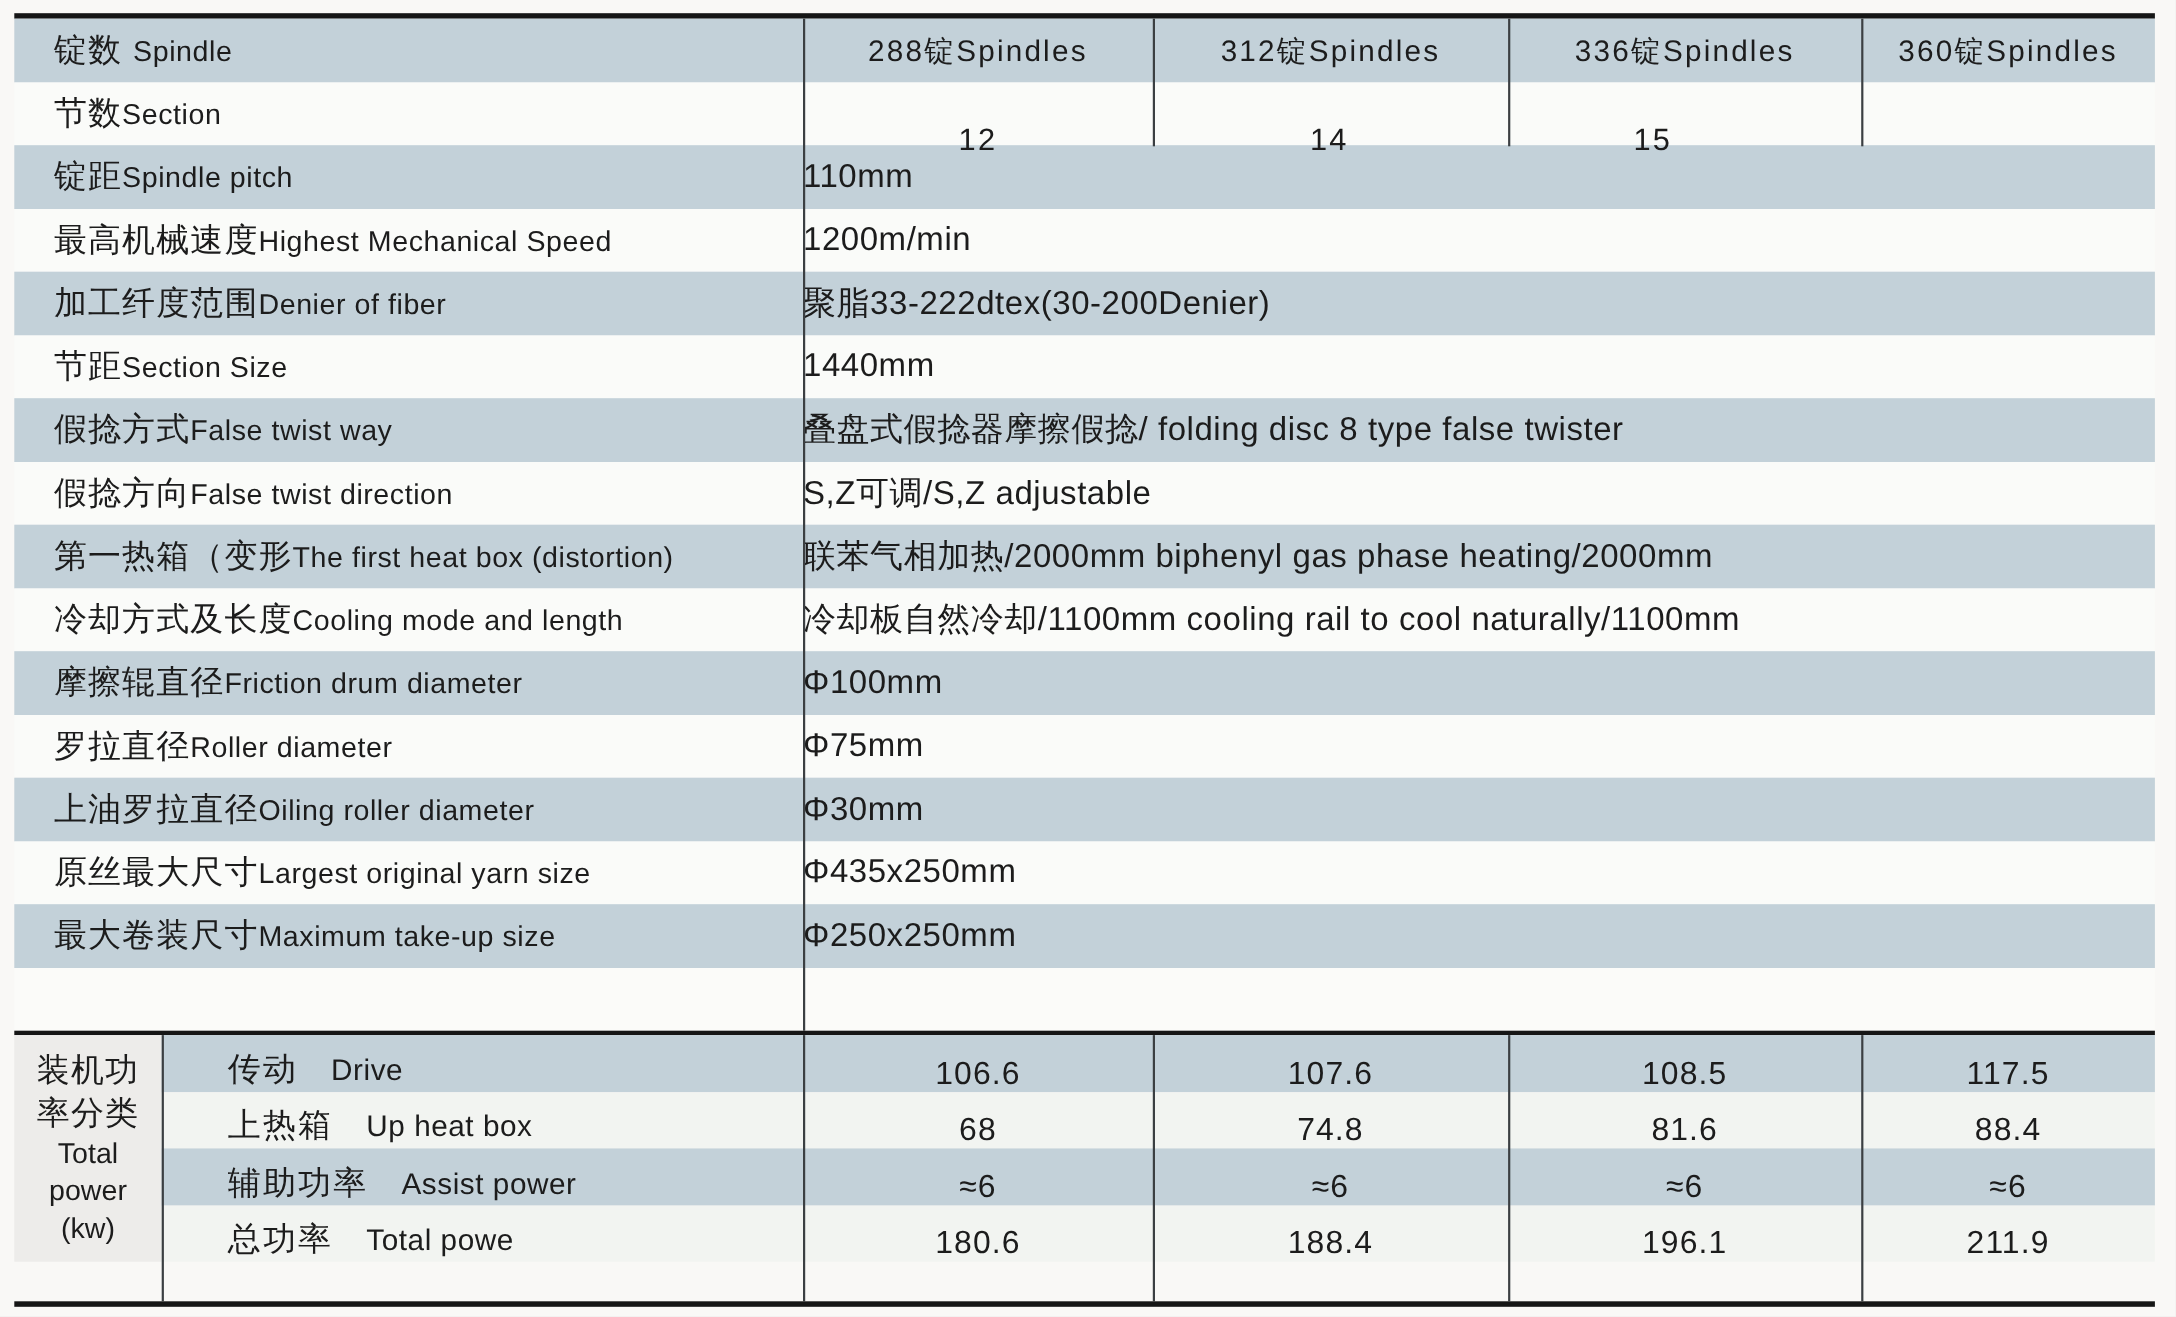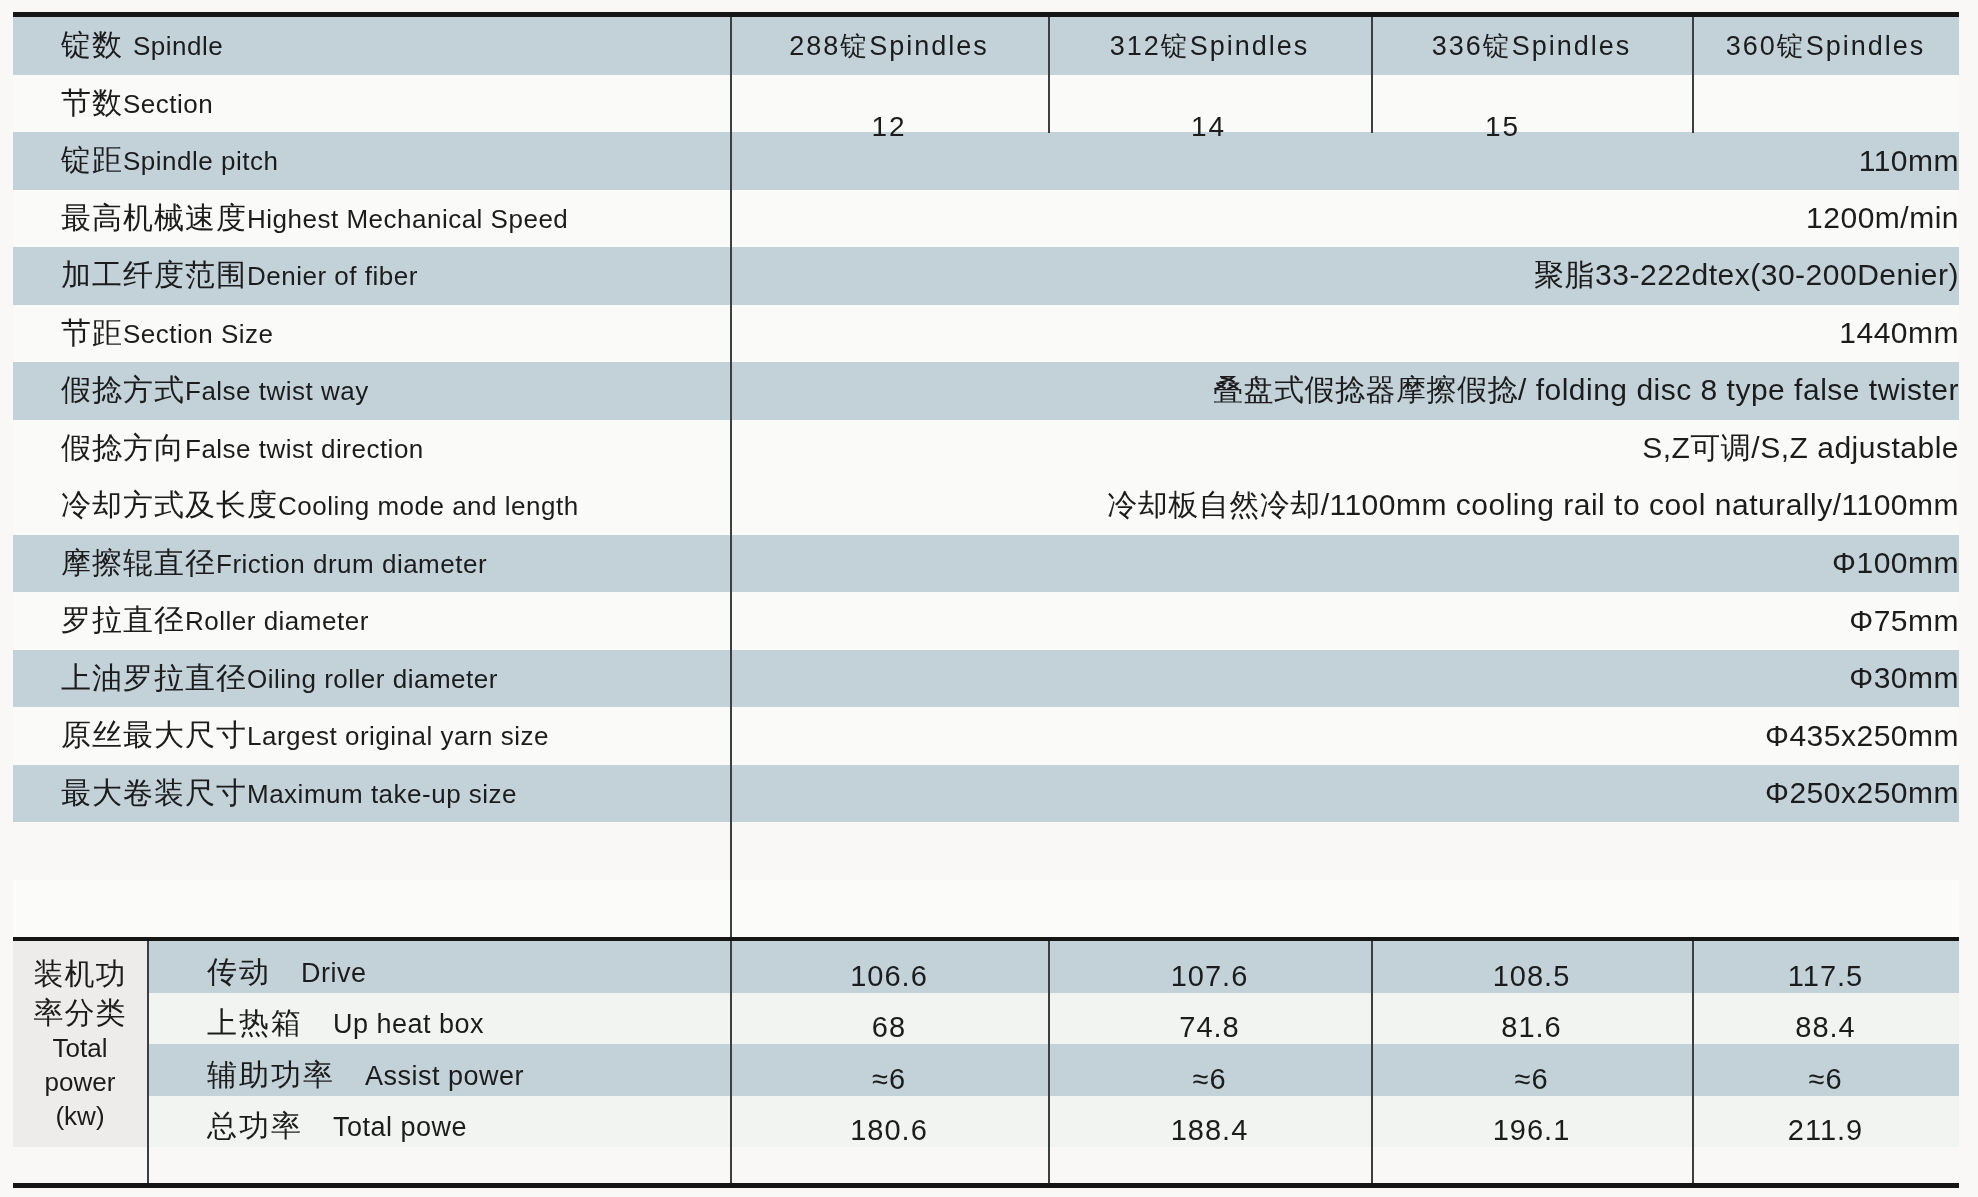--- a/index.html
+++ b/index.html
@@ -15,25 +15,25 @@
   .midline{top:937px;height:4px;}
   .botline{top:1183px;height:5px;}
   
   .vline{position:absolute;width:2px;background:#3b3f42;}
 
   
   .maintable{position:absolute;left:13px;top:17px;width:1946px;}
   .mrow{display:flex;align-items:center;height:57.5px;}
   .mrow.blue{background:#c3d1d9;}
   .mrow.light{background:#fafbf9;}
-  .lblcell{width:717px;padding-left:48px;box-sizing:border-box;white-space:nowrap;}
+  .lblcell{width:717px;padding-left:36px;box-sizing:border-box;white-space:nowrap;}
   .lbl-zh{font-size:30px;letter-spacing:1px;}
   .lbl-en{font-size:26px;letter-spacing:0.5px;}
   .hdr-en{margin-left:10px;}
-  .mval{flex:1;text-align:right;font-size:30px;letter-spacing:0.5px;}
+  .mval{flex:1;text-align:left;font-size:30px;letter-spacing:0.5px;}
   .hcol{text-align:center;font-size:27px;letter-spacing:2px;}
   .ncol{text-align:center;font-size:28px;letter-spacing:2px;margin-top:48px;}
   .c1{width:318px;}.c2{width:323px;}.c3{width:321px;}.c4{width:267px;}
 
   
   .gap{position:absolute;left:13px;top:879.5px;width:1946px;height:57.5px;background:#fbfbf9;}
 
   
   .powertable{position:absolute;left:13px;top:941px;width:1946px;height:206px;display:flex;}
   .pleft{
@@ -91,20 +91,24 @@
       <div class="lblcell"><span class="lbl-zh">节距</span><span class="lbl-en">Section Size</span></div>
       <div class="mval">1440mm</div>
     </div>
     <div class="mrow blue">
       <div class="lblcell"><span class="lbl-zh">假捻方式</span><span class="lbl-en">False twist way</span></div>
       <div class="mval">叠盘式假捻器摩擦假捻/ folding disc 8 type false twister</div>
     </div>
     <div class="mrow light">
       <div class="lblcell"><span class="lbl-zh">假捻方向</span><span class="lbl-en">False twist direction</span></div>
       <div class="mval">S,Z可调/S,Z adjustable</div>
+    </div>
+    <div class="mrow blue">
+      <div class="lblcell"><span class="lbl-zh">第一热箱（变形</span><span class="lbl-en">The first heat box (distortion)</span></div>
+      <div class="mval">联苯气相加热/2000mm biphenyl gas phase heating/2000mm</div>
     </div>
     <div class="mrow light">
       <div class="lblcell"><span class="lbl-zh">冷却方式及长度</span><span class="lbl-en">Cooling mode and length</span></div>
       <div class="mval">冷却板自然冷却/1100mm cooling rail to cool naturally/1100mm</div>
     </div>
     <div class="mrow blue">
       <div class="lblcell"><span class="lbl-zh">摩擦辊直径</span><span class="lbl-en">Friction drum diameter</span></div>
       <div class="mval">Φ100mm</div>
     </div>
     <div class="mrow light">

